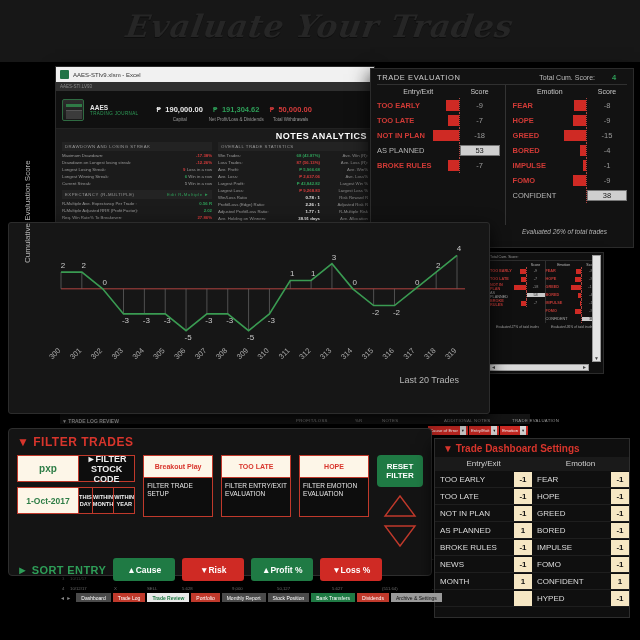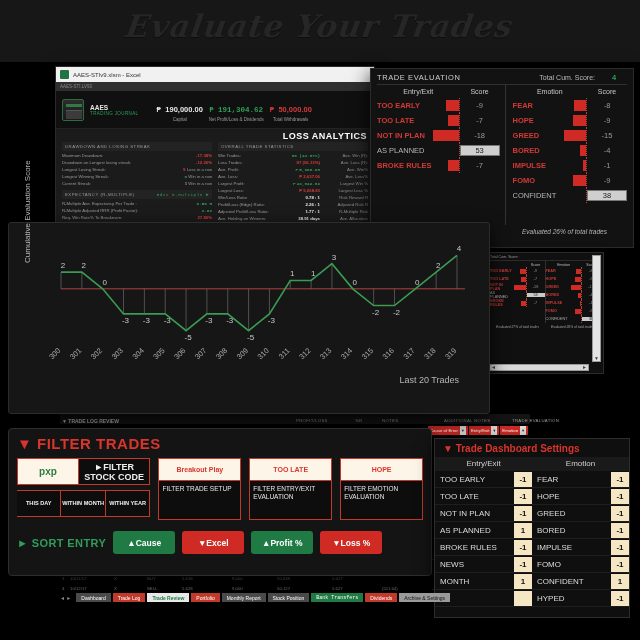--- a/index.html
+++ b/index.html
@@ -48,21 +48,21 @@
   .acct-lbl { font-size:4.5px; color:#9a9a9a; margin-top:1px;}
   .peso{font-size:6.5px;font-weight:bold;}
   .analytics-hdr{ text-align:right; font-size:9px; font-weight:bold; color:#fff; padding:2px 7px 1px 0; letter-spacing:.5px;}
   .stat-wrap{ display:flex; gap:6px; padding:0 6px; }
   .stat-box{ flex:1; }
   .stat-title{ font-size:4.3px; color:#9a9a9a; letter-spacing:.5px; background:#232323; padding:2px 3px; margin-bottom:1px;}
   .stat-row{ display:flex; font-size:4.3px; color:#9a9a9a; line-height:7px; }
   .stat-row .k{ flex:1; }
   .stat-row .v{ width:46px; text-align:right; font-weight:bold;}
   .stat-row .x{ width:48px; text-align:right; color:#8d8d8d; padding-left:4px;}
-  .red{color:#d43b3b;} .green{color:#2e9e58;font-family:Liberation Mono, monospace;} .white{color:#e8e8e8;} .grey{color:#9a9a9a;}
+  .red{color:#d43b3b;} .green{color:#2e9e58;} .white{color:#e8e8e8;} .grey{color:#9a9a9a;}
 
   
   .eval-panel {
     position:absolute; left:370px; top:68px; width:264px; height:180px;
     background:#121212; border:1px solid #2b2b2b;
     box-shadow:0 6px 18px rgba(0,0,0,.85);
     padding:4px 6px 2px 6px;
   }
   .eval-top{ display:flex; align-items:center; gap:6px; border-bottom:1px solid #303030; padding-bottom:2px;}
   .eval-top .te{ font-size:7.5px; color:#cfcfcf; letter-spacing:.6px; }
@@ -129,21 +129,21 @@
   .xlabel{ position:absolute; right:30px; bottom:6px; font-size:9px; color:#b6b6b6;}
   svg.curve{ position:absolute; left:0; top:0; }
 
   
   .filter-panel{
     position:absolute; left:8px; top:428px; width:424px; height:148px;
     background:#141414; border:1px solid #2e2e2e; border-radius:4px;
     box-shadow:0 6px 16px rgba(0,0,0,.8);
     padding:6px 8px;
   }
-  .filter-head{ font-size:15px; font-weight:bold; color:#d8352c; letter-spacing:.5px; margin-bottom:6px;}
+  .filter-head{ font-size:12px; font-weight:bold; color:#d8352c; letter-spacing:.5px; margin-bottom:6px;}
   .filter-grid{ display:flex; gap:8px; }
   .fl-left{ width:190px; }
   .frow{ display:flex; height:27px; margin-bottom:5px;}
   .chip{
     background:#fdf6e8; color:#2e7d46; font-size:10px; font-weight:bold;
     display:flex; align-items:center; justify-content:center;
     border:1px solid #c0392b; width:62px;
   }
   .chip.date{ font-size:8.5px; }
   .fbtn{
@@ -238,21 +238,21 @@
           <span class="acct-val green">191,304.62</span></div>
         <div class="acct-lbl">Net Profit/Loss &amp; Dividends</div>
       </div>
       <div class="acct-col">
         <div><span class="peso red">₱</span>
           <span class="acct-val red">50,000.00</span></div>
         <div class="acct-lbl">Total Withdrawals</div>
       </div>
     </div>
 
-    <div class="analytics-hdr">LOSS ANALYTICS</div>
+    <div class="analytics-hdr">NOTES ANALYTICS</div>
 
     <div class="stat-wrap">
       <div class="stat-box">
         <div class="stat-title">DRAWDOWN AND LOSING STREAK</div>
         <div id="dd-rows">
             <div class="stat-row">
               <span class="k">Maximum Drawdown:</span>
               <span class="v"><span class="red">-17.38%</span></span>
             </div>
             <div class="stat-row">
@@ -720,20 +720,21 @@
 
   <div class="filter-panel">
     <div class="filter-head">▼ FILTER TRADES</div>
     <div class="filter-grid">
       <div class="fl-left">
         <div class="frow">
           <div class="chip">pxp</div>
           <div class="fbtn">►FILTER STOCK CODE</div>
         </div>
         <div class="frow">
+          <div class="chip date">1-Oct-2017</div>
           <div class="fbtn small">THIS DAY</div>
           <div class="fbtn small">WITHIN MONTH</div>
           <div class="fbtn small">WITHIN YEAR</div>
         </div>
       </div>
       <div class="fl-mid">
         <div class="fcard">
           <div class="fcard-hd">Breakout Play</div>
           <div class="fcard-bd">FILTER TRADE SETUP</div>
         </div>
@@ -743,25 +744,34 @@
           <div class="fcard-hd">TOO LATE</div>
           <div class="fcard-bd">FILTER ENTRY/EXIT EVALUATION</div>
         </div>
       </div>
       <div class="fl-mid">
         <div class="fcard">
           <div class="fcard-hd">HOPE</div>
           <div class="fcard-bd">FILTER EMOTION EVALUATION</div>
         </div>
       </div>
+      <div class="fl-reset">
+        <div class="reset-btn">RESET FILTER</div>
+        <svg width="34" height="26" style="margin-top:6px">
+          <polygon points="17,3 32,23 2,23" fill="none" stroke="#c0392b" stroke-width="1.4"></polygon>
+        </svg>
+        <svg width="34" height="26" style="margin-top:4px">
+          <polygon points="2,3 32,3 17,23" fill="none" stroke="#c0392b" stroke-width="1.4"></polygon>
+        </svg>
+      </div>
     </div>
     <div class="sort-row">
       <div class="sort-head">► SORT ENTRY</div>
       <div class="sbtn p">▲Cause</div>
-      <div class="sbtn l">▼Excel</div>
+      <div class="sbtn l">▼Risk</div>
       <div class="sbtn p">▲Profit %</div>
       <div class="sbtn l">▼Loss %</div>
     </div>
   </div>
 
   <div class="settings-panel">
     <div class="set-title">▼ Trade Dashboard Settings</div>
     <div class="set-hdr">
       <span class="c1">Entry/Exit</span>
       <span class="c2">Emotion</span>

